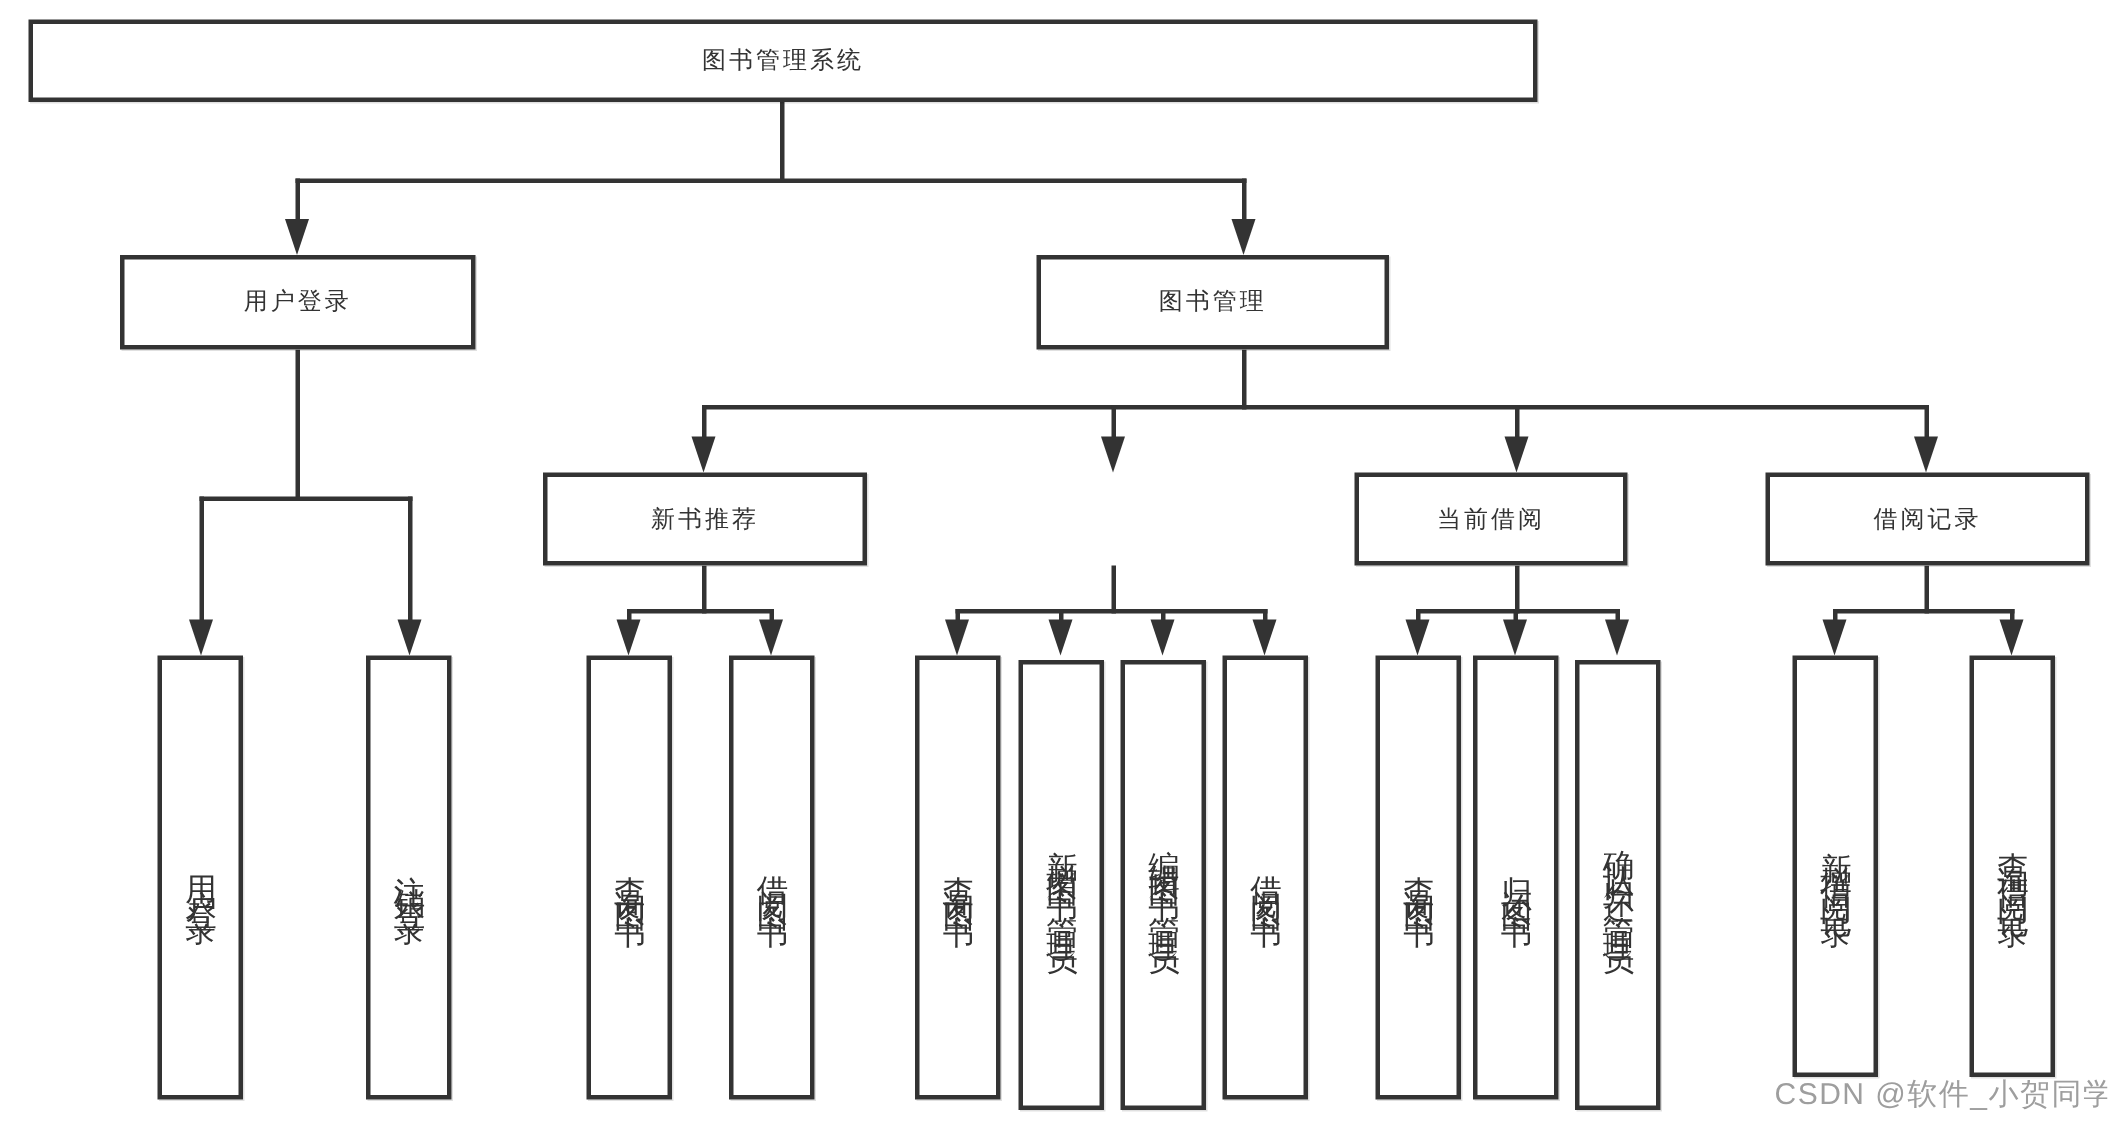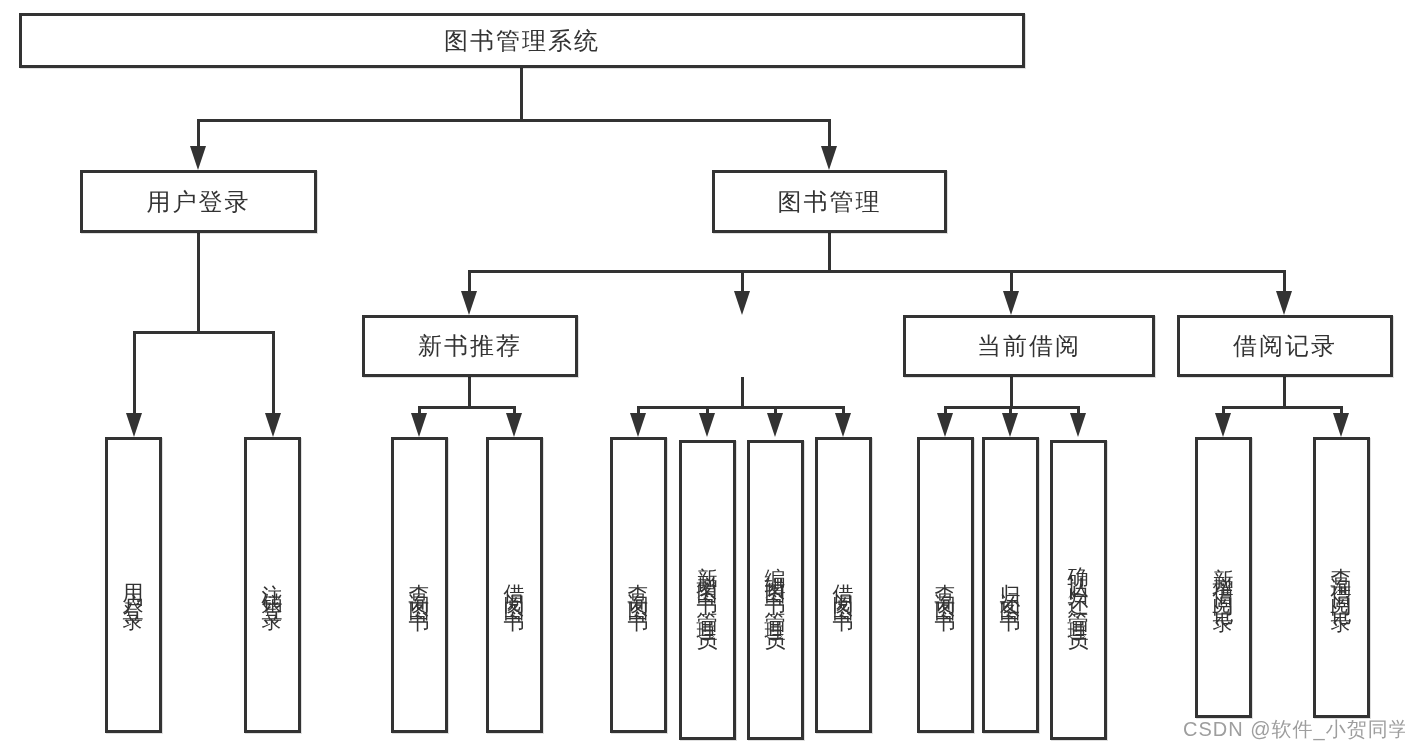--- a/index.html
+++ b/index.html
@@ -21,21 +21,21 @@
     border: 3px solid #333333;
     background: #ffffff;
     display: flex;
     align-items: center;
     justify-content: center;
     color: #333333;
     z-index: 2;
     box-shadow: 1px 1px 0 rgba(0,0,0,0.12);
   }
   .h-label {
-    font-size: 24px;
+    font-size: 16px;
     letter-spacing: 2px;
     white-space: nowrap;
   }
   .v-box span {
     writing-mode: vertical-rl;
     font-size: 21px;
     letter-spacing: 9px;
     line-height: 1;
     white-space: nowrap;
   }
@@ -76,21 +76,21 @@
   <div class="line" style="left:520px;top:68px;width:3px;height:52px;"></div>
   <div class="line" style="left:197px;top:119px;width:634px;height:3px;"></div>
   <div class="line" style="left:197px;top:119px;width:3px;height:30px;"></div>
   <div class="arrow" style="left:190px;top:146px;"></div>
   <div class="line" style="left:828px;top:119px;width:3px;height:30px;"></div>
   <div class="arrow" style="left:821px;top:146px;"></div>
 
   <div class="box h-label" style="left:80px;top:170px;width:237px;height:63px;">
     <span>用户登录</span>
   </div>
-  <div class="box h-label" style="left:712px;top:170px;width:235px;height:63px;">
+  <div class="box h-label" style="left:691px;top:170px;width:235px;height:63px;">
     <span>图书管理</span>
   </div>
 
   <div class="line" style="left:197px;top:233px;width:3px;height:100px;"></div>
   <div class="line" style="left:133px;top:331px;width:142px;height:3px;"></div>
   <div class="line" style="left:133px;top:331px;width:3px;height:84px;"></div>
   <div class="arrow" style="left:126px;top:413px;"></div>
   <div class="line" style="left:272px;top:331px;width:3px;height:84px;"></div>
   <div class="arrow" style="left:265px;top:413px;"></div>
 
@@ -101,21 +101,21 @@
   <div class="line" style="left:741px;top:270px;width:3px;height:23px;"></div>
   <div class="arrow" style="left:734px;top:291px;"></div>
   <div class="line" style="left:1010px;top:270px;width:3px;height:23px;"></div>
   <div class="arrow" style="left:1003px;top:291px;"></div>
   <div class="line" style="left:1283px;top:270px;width:3px;height:23px;"></div>
   <div class="arrow" style="left:1276px;top:291px;"></div>
 
   <div class="box h-label" style="left:362px;top:315px;width:216px;height:62px;">
     <span>新书推荐</span>
   </div>
-  <div class="box h-label" style="left:903px;top:315px;width:252px;height:62px;">
+  <div class="box h-label" style="left:903px;top:315px;width:182px;height:62px;">
     <span>当前借阅</span>
   </div>
   <div class="box h-label" style="left:1177px;top:315px;width:216px;height:62px;">
     <span>借阅记录</span>
   </div>
 
   <div class="line" style="left:468px;top:377px;width:3px;height:32px;"></div>
   <div class="line" style="left:418px;top:406px;width:98px;height:3px;"></div>
   <div class="line" style="left:418px;top:406px;width:3px;height:10px;"></div>
   <div class="arrow" style="left:411px;top:413px;"></div>

